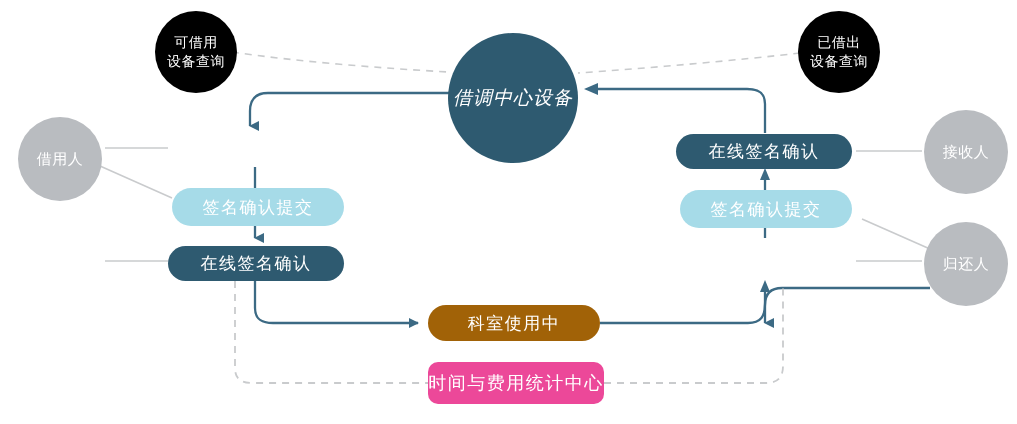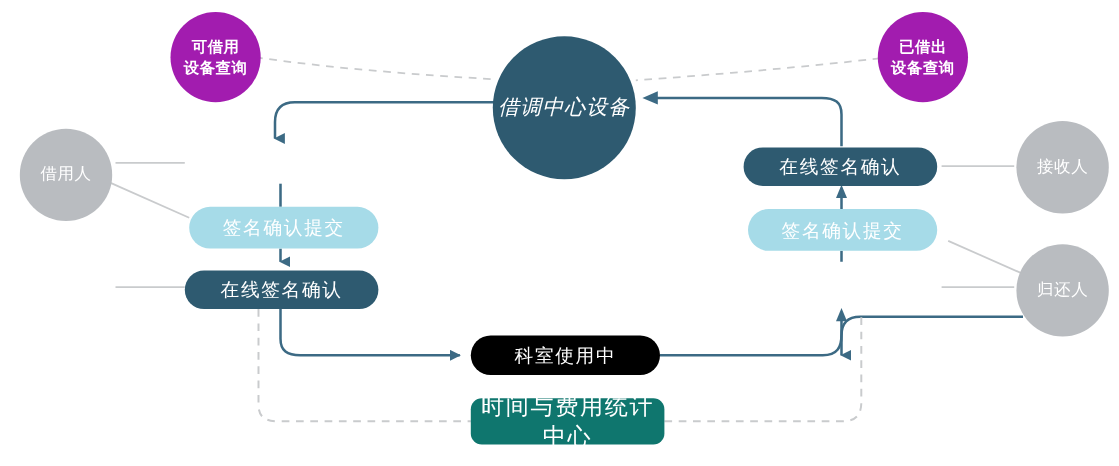--- a/index.html
+++ b/index.html
@@ -10,27 +10,27 @@
     overflow:hidden;
   }
   #stage{position:relative;width:1017px;height:424px;}
   #wires{position:absolute;left:0;top:0;width:1017px;height:424px;}
 
   .node{position:absolute;box-sizing:border-box;display:flex;align-items:center;justify-content:center;text-align:center;}
 
   .circle{border-radius:50%;color:#ffffff;}
   .circle-main{font-size:19px;letter-spacing:1px;}
   .circle-gray{background:#b9bcc0;font-size:15px;line-height:1.35;letter-spacing:.5px;}
-  .circle-query{background:#a21caf;font-size:14px;line-height:1.35;letter-spacing:.5px;font-weight:bold;}
+  .circle-query{background:#000000;font-size:14px;line-height:1.35;letter-spacing:.5px;}
 
   .pill{border-radius:22px;color:#ffffff;font-size:17px;letter-spacing:1.5px;}
   .pill-dark{background:#2e5a70;}
   .pill-cyan{background:#a6dbe8;}
-  .pill-gray{background:#000000;}
-  .box-orange{border-radius:10px;background:#0f766e;color:#ffffff;font-size:21px;letter-spacing:1.5px;}
+  .pill-gray{background:#a16207;}
+  .box-orange{border-radius:10px;background:#ec4899;color:#ffffff;font-size:18px;letter-spacing:1.5px;}
 
   .two-line{white-space:pre-line;}
 </style>
 </head>
 <body>
 
 <div id="stage">
 
   <svg id="wires" viewBox="0 0 1017 424" xmlns="http://www.w3.org/2000/svg">
     <defs>

